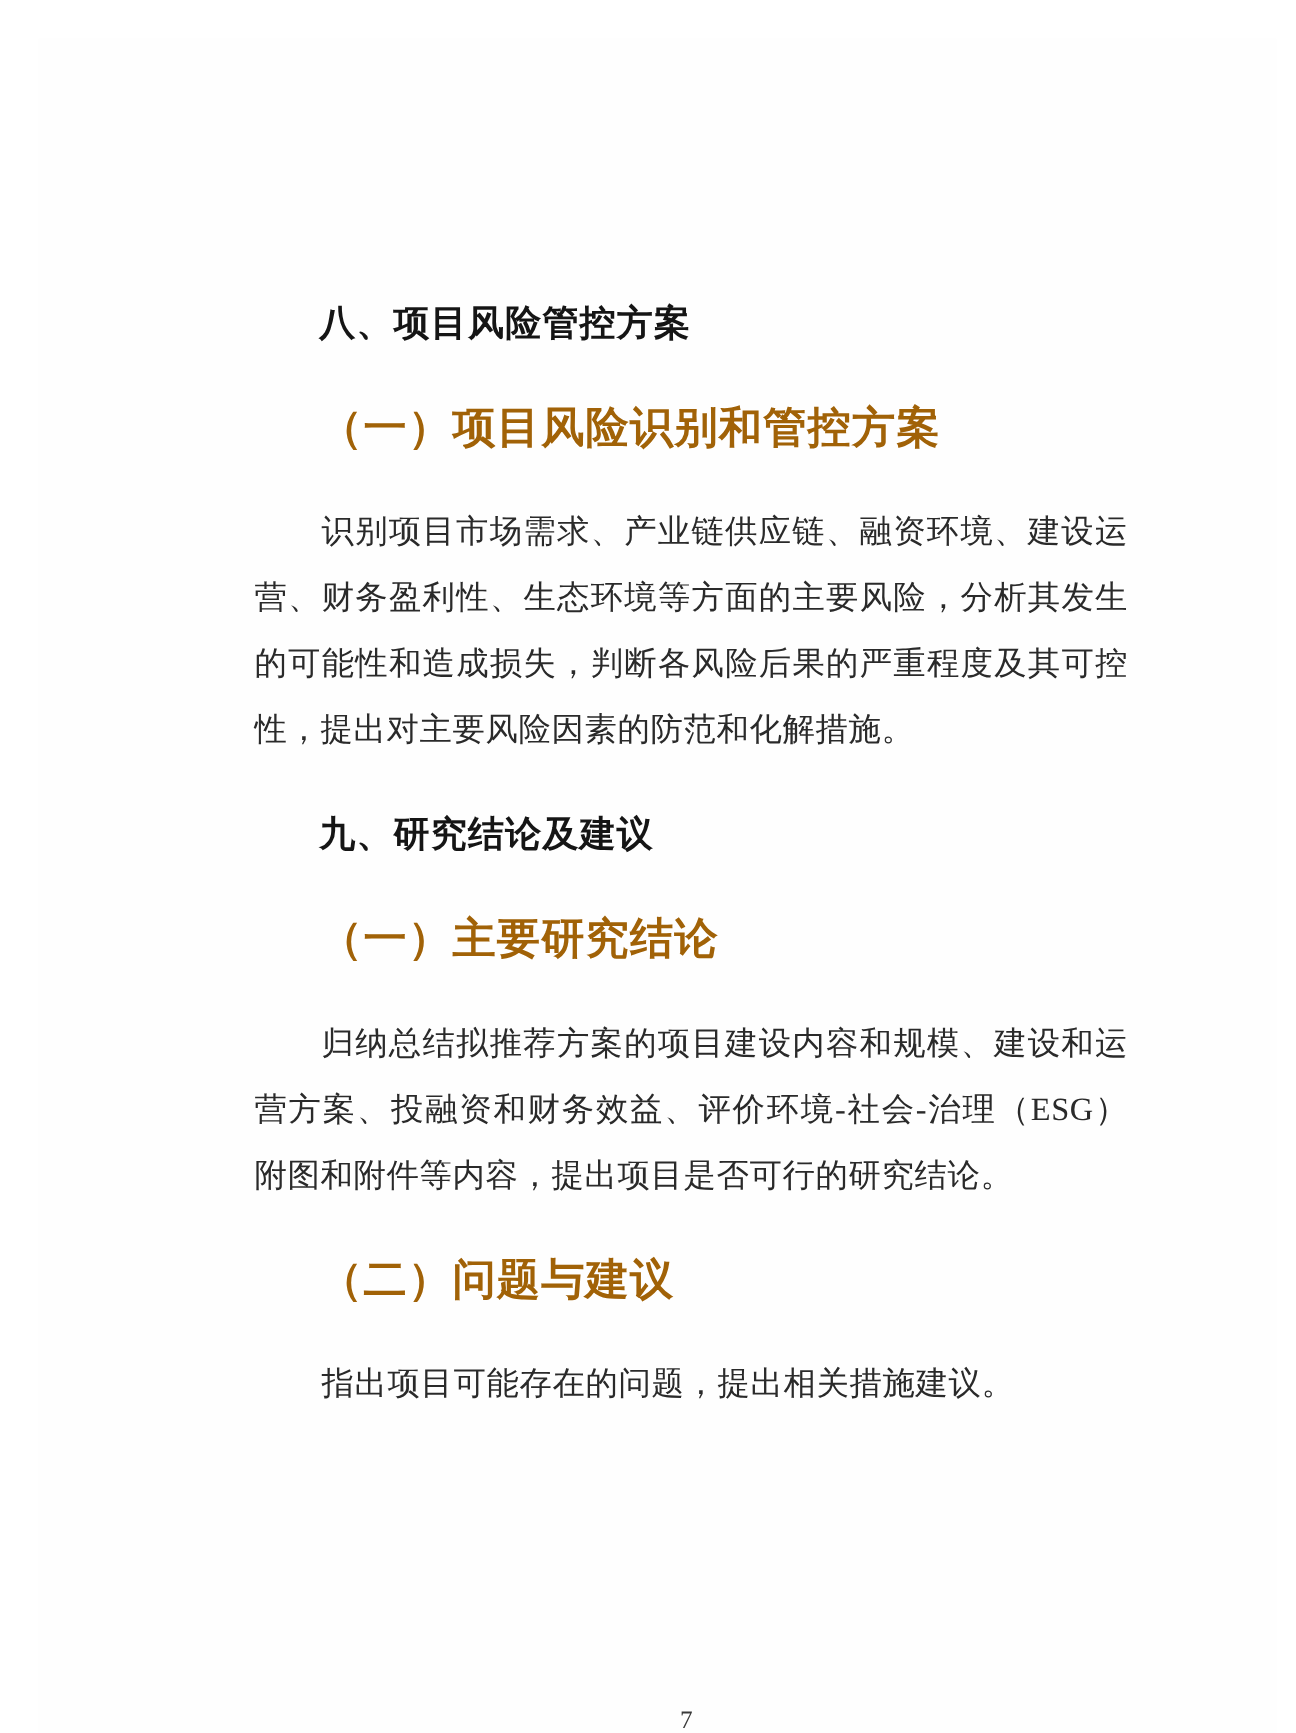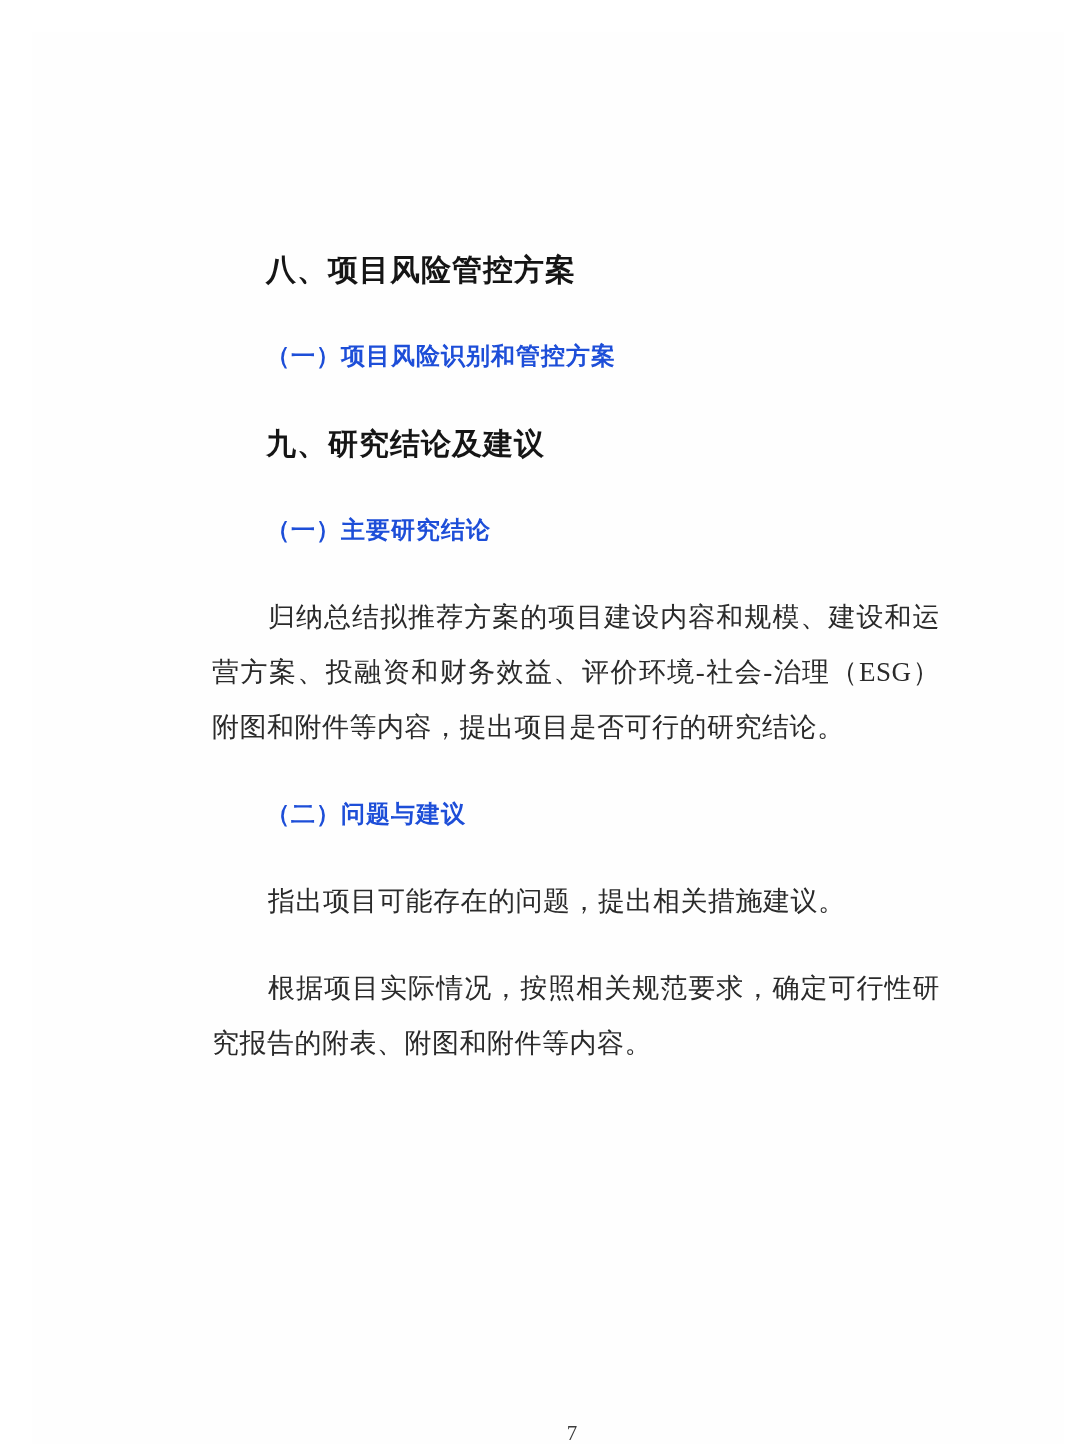--- a/index.html
+++ b/index.html
@@ -22,24 +22,24 @@
     font-family: "Liberation Sans", "DejaVu Sans", sans-serif;
     font-size: 30px;
     line-height: 55px;
     font-weight: 700;
     color: #151515;
     text-indent: 54px;
     letter-spacing: 1px;
   }
   .h2 {
     font-family: "Liberation Serif", "DejaVu Serif", serif;
-    font-size: 24px;
+    font-size: 36px;
     line-height: 55px;
     font-weight: 600;
-    color: #1d4ed8;
+    color: #a16207;
     text-indent: 54px;
     letter-spacing: 1px;
   }
   .para {
     font-family: "Liberation Serif", "DejaVu Serif", serif;
     font-size: 27px;
     line-height: 55px;
     font-weight: 400;
     color: #2a2a2a;
     text-indent: 56px;
@@ -57,21 +57,21 @@
     color: #3a3a3a;
   }
 </style>
 </head>
 <body>
 
 <div class="page">
   <div class="content">
     <h2 class="h1">八、项目风险管控方案</h2>
     <h3 class="h2">（一）项目风险识别和管控方案</h3>
+    <p class="para">识别项目市场需求、产业链供应链、融资环境、建设运营、财务盈利性、生态环境等方面的主要风险，分析其发生的可能性和造成损失，判断各风险后果的严重程度及其可控性，提出对主要风险因素的防范和化解措施。</p>
     <h2 class="h1">九、研究结论及建议</h2>
     <h3 class="h2">（一）主要研究结论</h3>
     <p class="para">归纳总结拟推荐方案的项目建设内容和规模、建设和运营方案、投融资和财务效益、评价环境-社会-治理（ESG）附图和附件等内容，提出项目是否可行的研究结论。</p>
     <h3 class="h2">（二）问题与建议</h3>
     <p class="para">指出项目可能存在的问题，提出相关措施建议。</p>
-    <p class="para">根据项目实际情况，按照相关规范要求，确定可行性研究报告的附表、附图和附件等内容。</p>
   </div>
   <div class="page-number">7</div>
 </div>
 
 </body></html>

